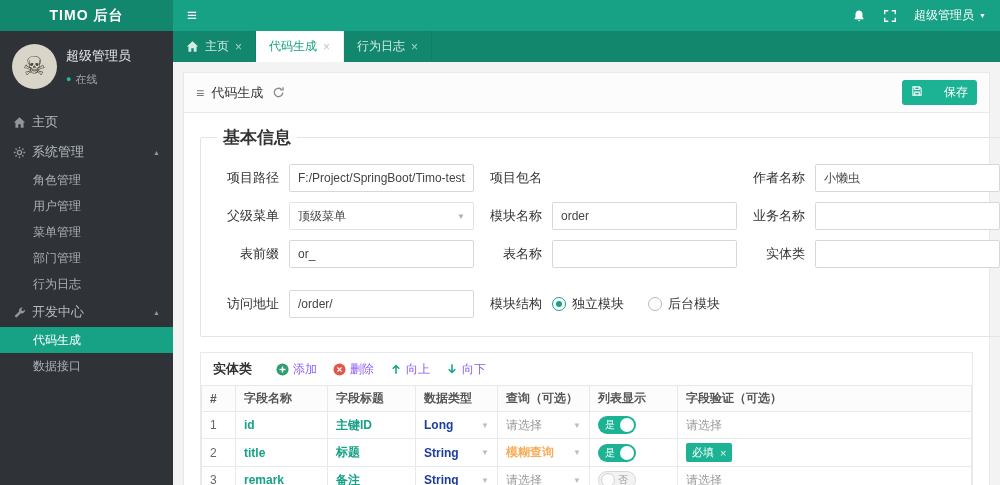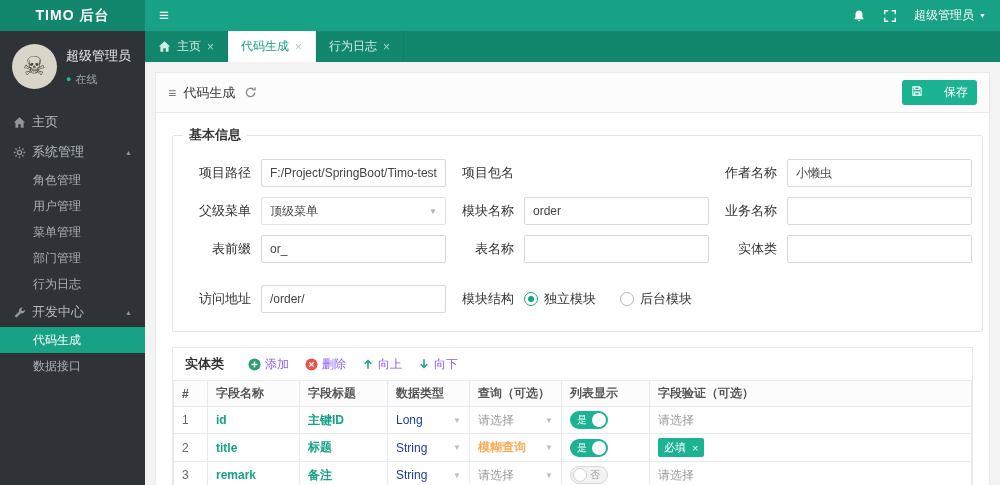--- a/index.html
+++ b/index.html
@@ -1,21 +1,21 @@
 <!DOCTYPE html>
 <html><head>
 <meta charset="utf-8">
 <style>
   * { box-sizing: border-box; margin: 0; padding: 0; }
   html,body { width:1000px; height:485px; overflow:hidden; }
   body { font-family:"Liberation Sans","DejaVu Sans",sans-serif; font-size:13px; color:#333; background:#f3f3f4; }
   .app { display:flex; width:1000px; height:485px; }
 
   
-  .sidebar { width:145px; background:#2f3338; flex-shrink:0; display:flex; flex-direction:column; }
+  .sidebar { width:173px; background:#2f3338; flex-shrink:0; display:flex; flex-direction:column; }
   .logo { height:31px; background:#12876d; color:#fff; display:flex; align-items:center; justify-content:center; font-weight:bold; font-size:14px; letter-spacing:1px; }
   .profile { padding:13px 12px 12px; display:flex; align-items:center; gap:9px; }
   .avatar { width:45px; height:45px; border-radius:50%; background:#d9d5c9; color:#4d4639; display:flex; align-items:center; justify-content:center; font-size:26px; flex-shrink:0; }
   .profile-name { color:#e6e9ea; font-size:13px; margin-bottom:7px; }
   .profile-status { color:#9aa2a9; font-size:11px; display:flex; align-items:center; gap:4px; }
   .dot { color:#1abc9c; font-size:9px; }
   .menu { flex:1; margin-top:6px; }
   .menu-item { height:30px; display:flex; align-items:center; padding:0 13px; color:#b3bac0; font-size:13px; cursor:pointer; }
   .mi-icon { width:19px; display:inline-flex; color:#8f969c; }
   .mi-caret { margin-left:auto; font-size:7px; color:#8f969c; }
@@ -43,21 +43,21 @@
   .card { background:#fff; border:1px solid #e7eaec; }
   .card-header { display:flex; align-items:center; gap:7px; padding:7px 12px; border-bottom:1px solid #e7eaec; background:#fcfcfc; }
   .ph-icon { color:#777; font-size:14px; }
   .ph-title { font-size:13px; color:#333; }
   .ph-refresh { display:inline-flex; cursor:pointer; margin-left:2px; }
   .save-btn { margin-left:auto; background:#1cb394; color:#fff; border:none; border-radius:3px; padding:4px 9px; font-size:12px; display:inline-flex; align-items:center; gap:21px; cursor:pointer; font-family:inherit; }
   .card-body { padding:13px 16px 16px; }
 
   
   fieldset.basic { border:1px solid #e4e4e4; border-radius:2px; padding:15px 10px 2px; margin-bottom:15px; }
-  fieldset.basic legend { font-size:13px; font-weight:bold; color:#333; padding:0 6px; }
+  fieldset.basic legend { font-size:17px; font-weight:bold; color:#333; padding:0 6px; margin-left:6px; }
   .f-row { display:flex; margin-bottom:10px; }
   .f-row.spaced { margin-top:22px; margin-bottom:16px; }
   .f-cell { flex:1; display:flex; align-items:center; min-width:0; }
   .f-cell.wide { flex:2; }
   .f-label { width:78px; text-align:right; padding-right:10px; font-size:13px; color:#333; flex-shrink:0; }
   .f-input { width:185px; height:28px; border:1px solid #d8d8d8; border-radius:2px; padding:0 8px; font-size:12px; color:#444; font-family:inherit; background:#fff; }
   .f-select { width:185px; height:28px; border:1px solid #e3e3e3; border-radius:2px; padding:0 8px; display:flex; align-items:center; justify-content:space-between; font-size:12px; color:#444; cursor:pointer;text-align:center; }
   .sel-caret { font-size:8px; color:#b0b0b0; }
   .radio { display:inline-flex; align-items:center; gap:6px; margin-right:24px; cursor:pointer; font-size:13px; }
   .radio-circle { width:14px; height:14px; border-radius:50%; border:1px solid #b9b9b9; background:#fff; position:relative; }
@@ -73,21 +73,21 @@
   .tool-icon { display:inline-flex; }
 
   table.entity-table { width:100%; border-collapse:collapse; font-size:12px; table-layout:fixed; }
   .entity-table th, .entity-table td { border:1px solid #e7eaec; padding:4px 8px; text-align:left; height:25px; overflow:hidden; white-space:nowrap; }
   .entity-table th { font-weight:bold; color:#555; background:#fcfcfd; }
   .td-index { color:#666; }
   .cell-name { color:#17a286; font-weight:bold; cursor:text; }
   .cell-title { color:#17a286; font-weight:bold; cursor:text; }
   .cell-select { display:flex; align-items:center; justify-content:space-between; width:100%; cursor:pointer; }
   .cs-value { color:#9a9a9a; }
-  .cell-type .cs-value { color:#1c3d9e; font-weight:normal; }
+  .cell-type .cs-value { color:#1c3d9e; font-weight:bold; }
   .cell-query.set .cs-value { color:#f8ac59; font-weight:bold; }
   .cs-caret { font-size:8px; color:#bdbdbd; }
   .cell-placeholder { color:#9a9a9a; cursor:pointer; }
 
   .switch { display:inline-flex; align-items:center; width:38px; height:18px; border-radius:10px; position:relative; cursor:pointer; vertical-align:middle; }
   .switch.on { background:#1cb394; padding-left:7px; }
   .switch.on .sw-text { color:#fff; font-size:10px; }
   .switch.on .knob { position:absolute; right:2px; top:2px; width:14px; height:14px; border-radius:50%; background:#fff; }
   .switch.off { background:#f3f3f3; border:1px solid #d8d8d8; justify-content:flex-end; padding-right:7px; }
   .switch.off .sw-text { color:#9a9a9a; font-size:10px; }

